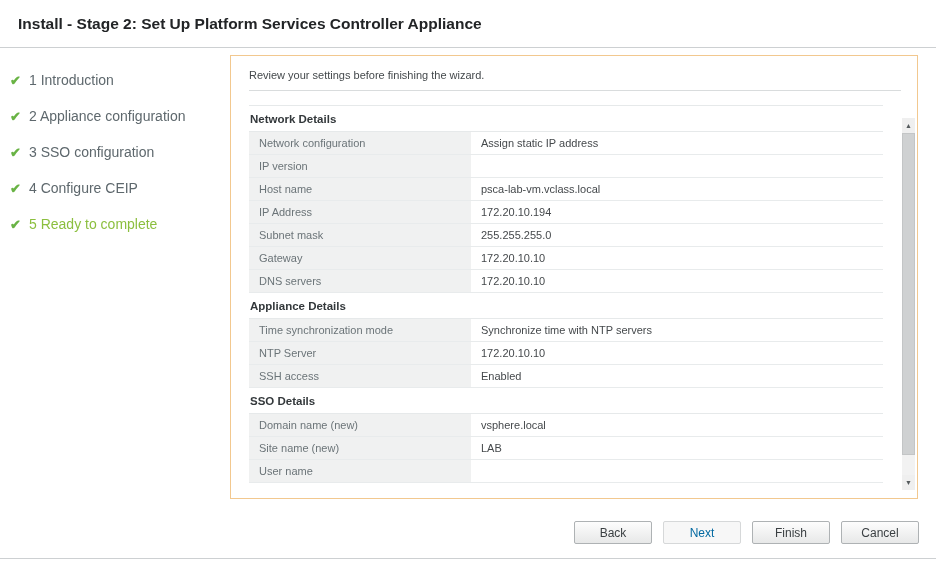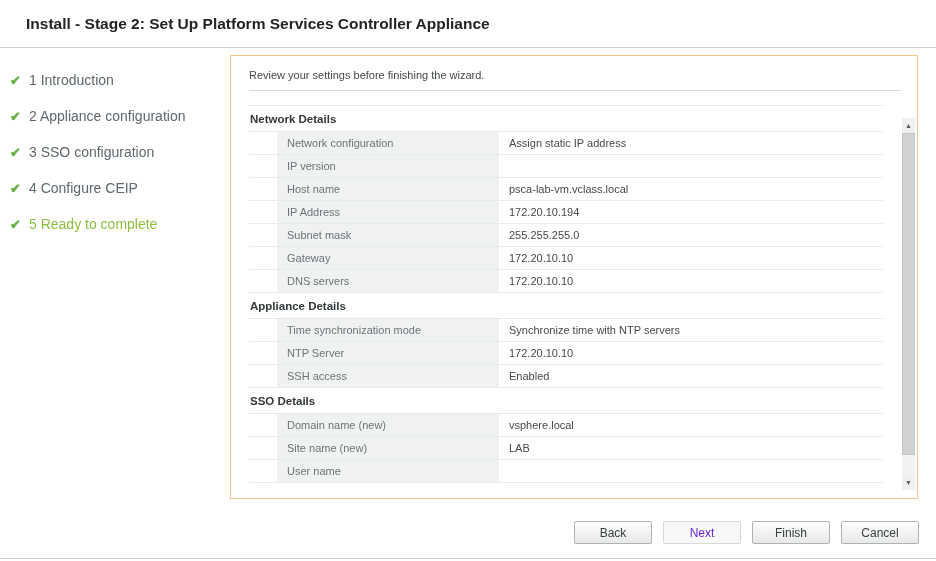--- a/index.html
+++ b/index.html
@@ -8,21 +8,21 @@
     width: 936px; height: 561px;
     font-family: "Liberation Sans", sans-serif;
     position: relative; overflow: hidden;
     color: #3c4043;
   }
   .page { position: relative; width: 936px; height: 561px; background: #fff; }
 
   
   .header {
     height: 48px; border-bottom: 1px solid #cdd0d2;
-    display: flex; align-items: center; padding-left: 26px;
+    display: flex; align-items: center; padding-left: 18px;
   }
   .title { font-size: 15.5px; font-weight: bold; color: #222426; }
 
   
   .sidebar { position: absolute; top: 48px; left: 0; width: 230px; padding-top: 14px; }
   .step { display: flex; align-items: center; height: 36px; padding-left: 10px; }
   .check { color: #69b345; font-size: 13px; font-weight: bold; width: 19px; flex: 0 0 19px; }
   .step-label { font-size: 14px; color: #5e686d; }
   .step.current .step-label { color: #8cbf3f; }
 
@@ -42,21 +42,21 @@
   }
   .section-header {
     font-size: 11.5px; font-weight: bold; color: #33383b;
     height: 26px; line-height: 27px; border-bottom: 1px solid #e6e9ea;
     padding-left: 1px;
   }
   .trow { display: flex; height: 23px; border-bottom: 1px solid #e8ebec; }
   .tlabel {
     width: 222px; flex: 0 0 222px; background: #f0f1f1; color: #6b7478;
     font-size: 11px; line-height: 22px; padding-left: 10px;
-    white-space: nowrap; overflow: hidden; margin-left: 28px;
+    white-space: nowrap; overflow: hidden;
   }
   .tvalue {
     flex: 1; color: #45494c; font-size: 11px; line-height: 22px;
     padding-left: 10px; white-space: nowrap; overflow: hidden;
   }
 
   
   .scrollbar {
     position: absolute; top: 62px; right: 2px; width: 13px; height: 372px;
     background: #f2f2f2;
@@ -74,21 +74,21 @@
 
   
   .footer { position: absolute; right: 17px; top: 521px; display: flex; gap: 11px; border-radius: 10px; }
   .btn {
     min-width: 78px; height: 23px; font-size: 12px; color: #3a3f42;
     background: linear-gradient(#fdfdfd, #e7e8e8);
     border: 1px solid #aeb2b4; border-radius: 2px;
     font-family: "Liberation Sans", sans-serif; cursor: pointer;
   }
   .btn.disabled {
-    color: #6d28d9; background: #f7f7f7; border-color: #d6d8d9; cursor: default;
+    color: #0369a1; background: #f7f7f7; border-color: #d6d8d9; cursor: default;
   }
   .bottom-line { position: absolute; left: 0; top: 558px; width: 936px; border-top: 1px solid #cdd0d2; }
 </style>
 </head>
 <body>
 
 <div class="page">
 
   <div class="header">
     <span class="title">Install - Stage 2: Set Up Platform Services Controller Appliance</span>

